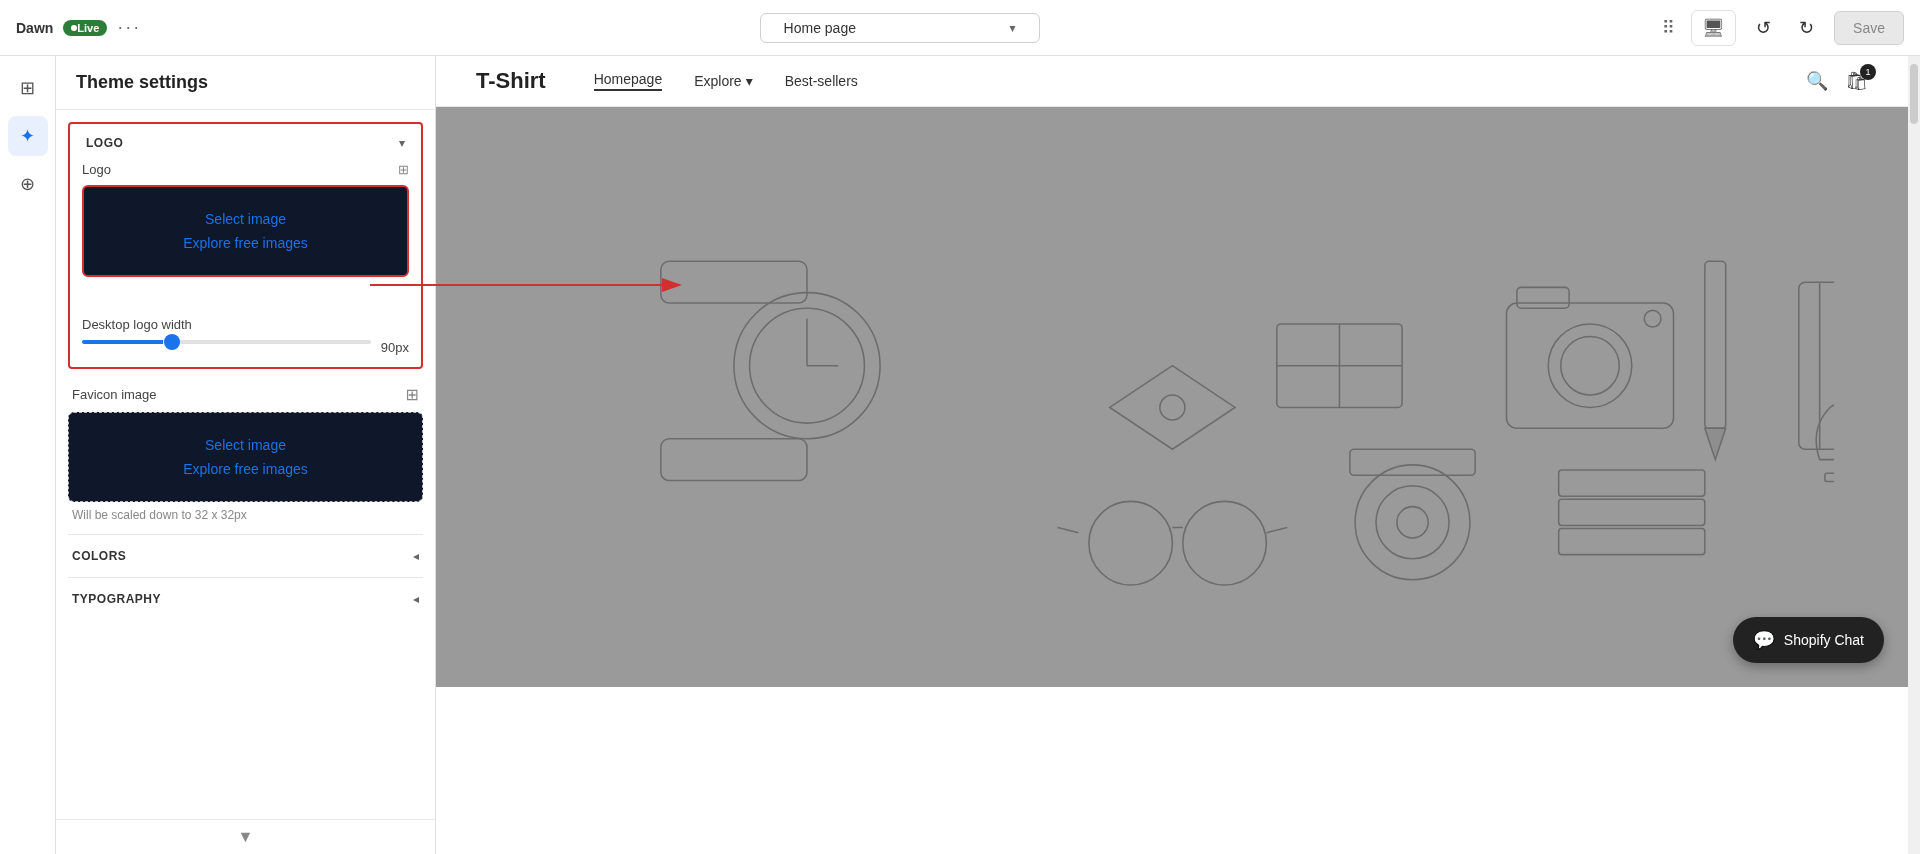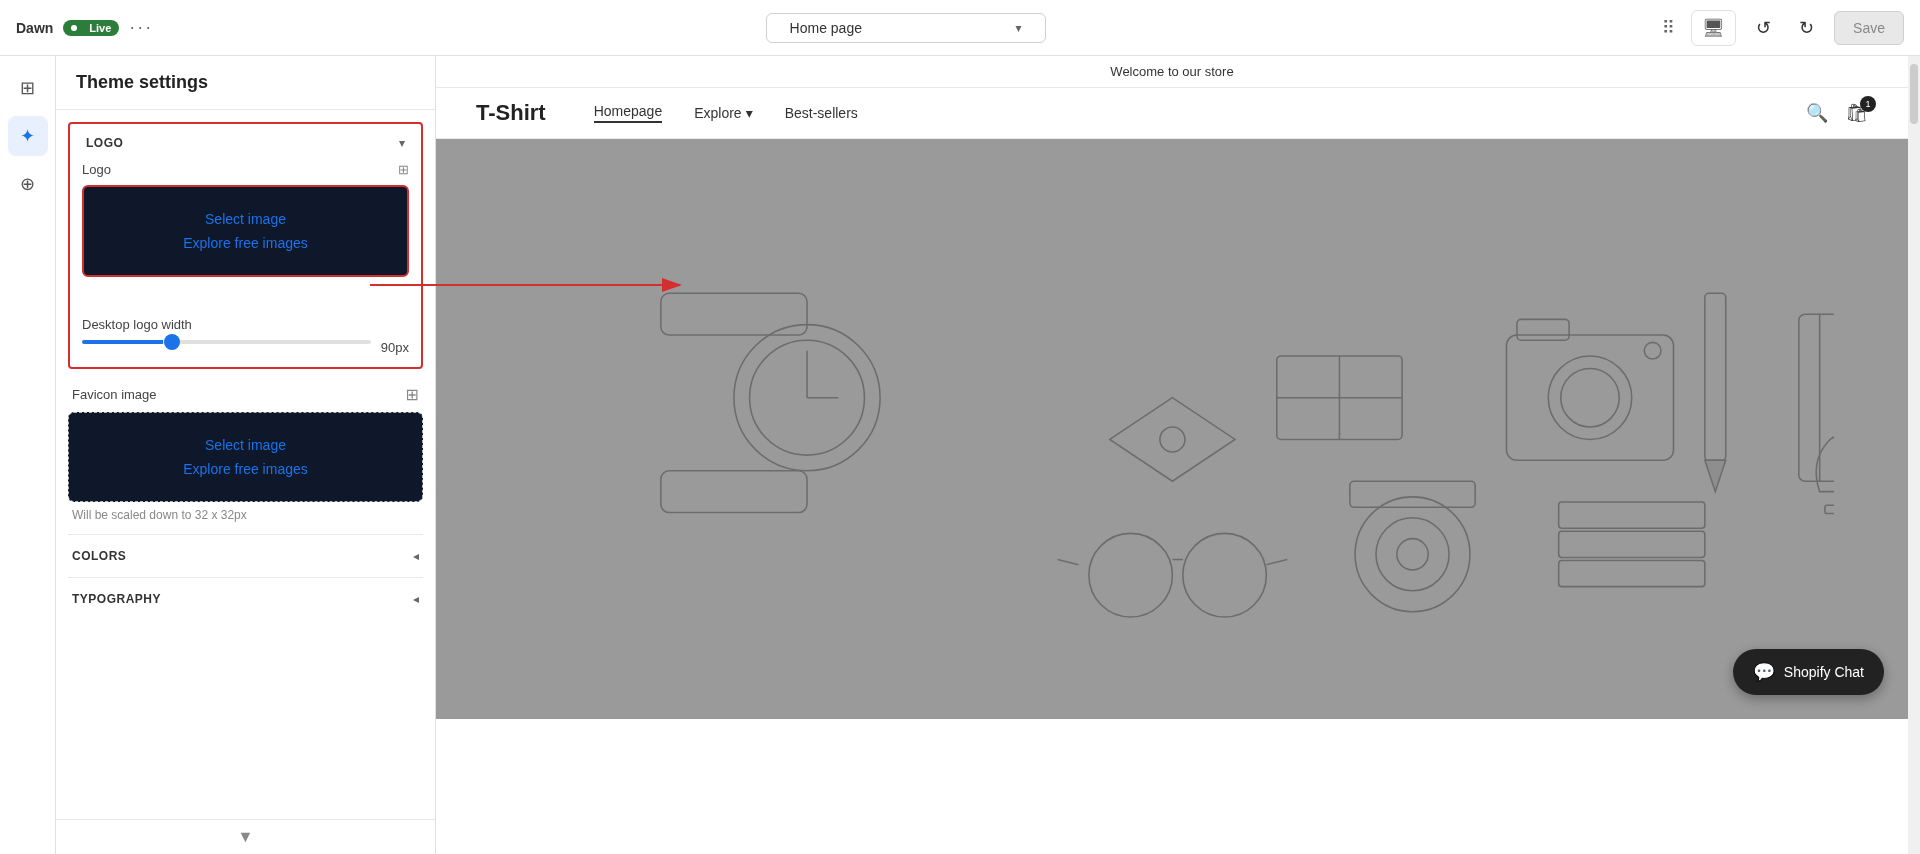--- a/index.html
+++ b/index.html
@@ -5,21 +5,21 @@
     * { box-sizing: border-box; margin: 0; padding: 0; }
     body { font-family: -apple-system, BlinkMacSystemFont, 'Segoe UI', sans-serif; background: #f0f0f0; display: flex; flex-direction: column; height: 854px; overflow: hidden; }
 
     
     .top-bar {
       display: flex; align-items: center; background: #fff; border-bottom: 1px solid #e0e0e0;
       height: 56px; padding: 0 16px; gap: 12px; flex-shrink: 0; position: relative; z-index: 10;
     }
     .top-bar-left { display: flex; align-items: center; gap: 10px; }
     .theme-name { font-weight: 600; font-size: 14px; color: #333; }
-    .live-badge { background: #2d7d3a; color: #fff; font-size: 11px; font-weight: 600; padding: 2px 8px; border-radius: 12px; display: flex; align-items: center; gap: 12px; }
+    .live-badge { background: #2d7d3a; color: #fff; font-size: 11px; font-weight: 600; padding: 2px 8px; border-radius: 12px; display: flex; align-items: center; gap: 0; }
     .live-dot { width: 6px; height: 6px; background: #fff; border-radius: 50%; }
     .more-btn { background: none; border: none; cursor: pointer; font-size: 18px; color: #666; letter-spacing: 2px; }
     .top-bar-center { flex: 1; display: flex; justify-content: center; }
     .page-selector { display: flex; align-items: center; border: 1px solid #d0d0d0; border-radius: 6px; padding: 6px 23px; background: #fff; cursor: pointer; gap: 8px; min-width: 280px; justify-content: space-between; }
     .page-selector-text { font-size: 14px; color: #333; }
     .page-selector-arrow { color: #666; font-size: 12px; }
     .top-bar-actions { display: flex; align-items: center; gap: 12px; }
     .grid-icon-btn { background: none; border: none; cursor: pointer; color: #666; font-size: 18px; padding: 4px; }
     .device-btn { background: none; border: 1px solid #e0e0e0; border-radius: 6px; cursor: pointer; color: #555; font-size: 18px; padding: 6px 10px; }
     .undo-btn, .redo-btn { background: none; border: none; cursor: pointer; color: #333; font-size: 18px; padding: 4px 8px; }
@@ -215,23 +215,20 @@
     </div>
 
     <div class="scroll-btn">▼</div>
   </div>
 
   <div class="preview-wrapper">
     <div class="preview-pane">
       <div class="preview-scroll">
         <div class="store-preview">
 
-          <div class="store-announcement">
-            <span>Welcome to our store</span>
-          </div>
 
           <div class="store-nav">
             <span class="store-logo">T-Shirt</span>
             <a class="nav-link active">Homepage</a>
             <div class="nav-link nav-link-with-arrow">
               <span>Explore</span>
               <span>▾</span>
             </div>
             <a class="nav-link">Best-sellers</a>
             <div class="nav-right">

